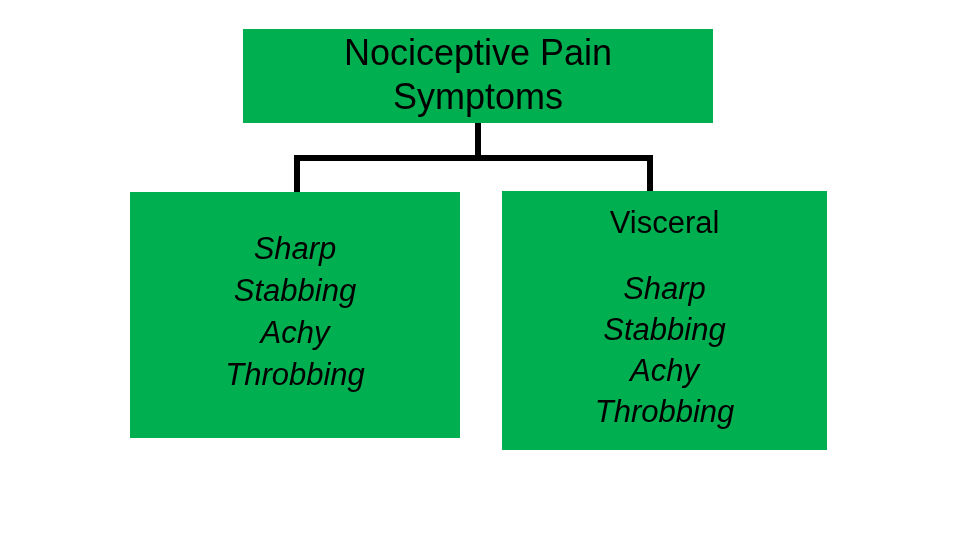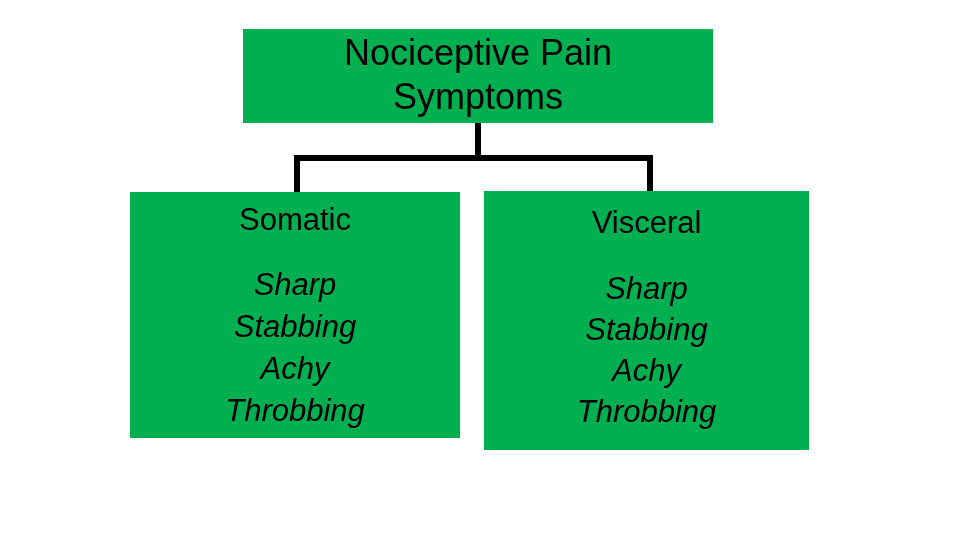--- a/index.html
+++ b/index.html
@@ -48,21 +48,21 @@
     font-size: 31px;
   }
   .child-somatic {
     left: 130px;
     top: 192px;
     width: 330px;
     height: 246px;
     padding-top: 10px;
   }
   .child-visceral {
-    left: 484px;
+    left: 502px;
     top: 191px;
     width: 325px;
     height: 259px;
     padding-top: 14px;
   }
   .child-title {
     line-height: 36px;
   }
   .child-items {
     line-height: 42px;
@@ -79,21 +79,20 @@
   <div class="box root-box">
     <div class="root-label">Nociceptive Pain Symptoms</div>
   </div>
 
   <div class="conn conn-root-v"></div>
   <div class="conn conn-h"></div>
   <div class="conn conn-left-v"></div>
   <div class="conn conn-right-v"></div>
 
   <div class="box child-box child-somatic">
-    <div class="child-title">Somatic</div>
     <div class="child-items">
       <div>Sharp</div>
       <div>Stabbing</div>
       <div>Achy</div>
       <div>Throbbing</div>
     </div>
   </div>
 
   <div class="box child-box child-visceral">
     <div class="child-title">Visceral</div>

